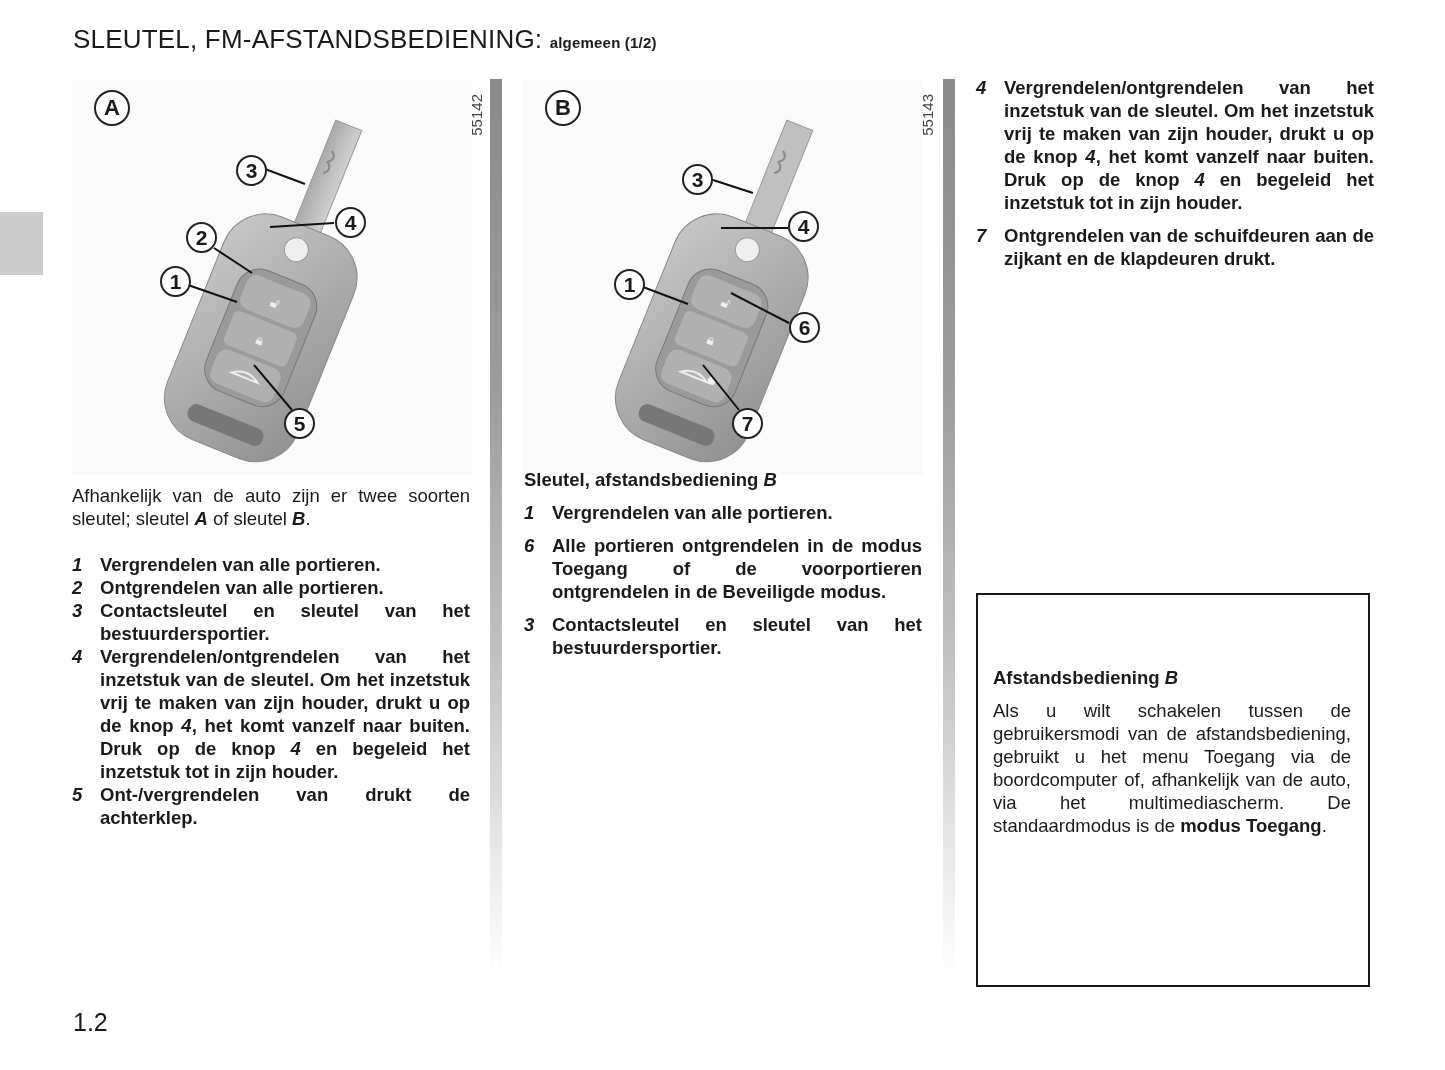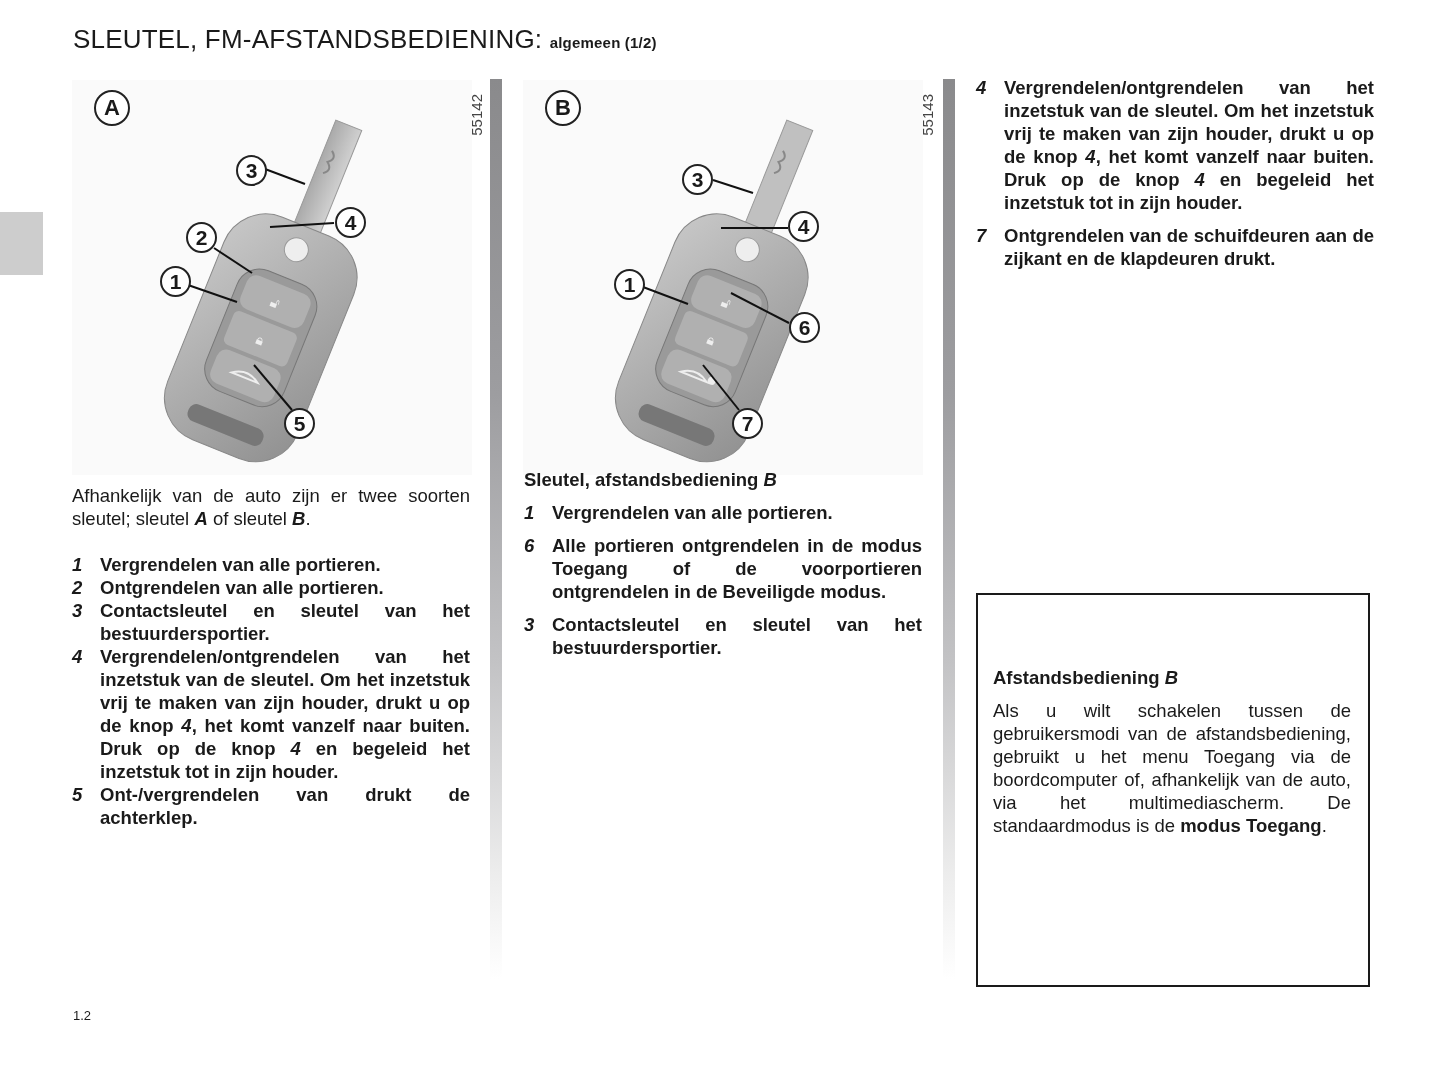--- a/index.html
+++ b/index.html
@@ -28,21 +28,21 @@
   .justify { text-align: justify; }
   .heading { font-weight: bold; }
   .list { margin: 0; padding: 0; list-style: none; }
   .list li { display: flex; }
   .list .num { width: 28px; flex: none; font-weight: bold; font-style: italic; }
   .list .txt { flex: 1; text-align: justify; font-weight: bold; }
   .spaced li { margin-bottom: 10px; }
   .box { position: absolute; left: 976px; top: 593px; width: 394px; height: 394px; border: 2px solid #1a1a1a; box-sizing: border-box; }
   .box-inner { position: absolute; left: 15px; top: 71px; width: 364px; font-size: 18.5px; line-height: 23px; }
   .box-inner p { margin: 0 6px 10px 0; text-align: justify; }
-  .page-num { position: absolute; left: 73px; top: 1008px; font-size: 13px; }
+  .page-num { position: absolute; left: 73px; top: 1008px; font-size: 25px; }
 </style>
 </head>
 <body>
 
 <div class="title">
   <span class="main">SLEUTEL, FM-AFSTANDSBEDIENING:</span>
   <span class="sub">algemeen (1/2)</span>
 </div>
 
 <div class="side-tab"></div>

